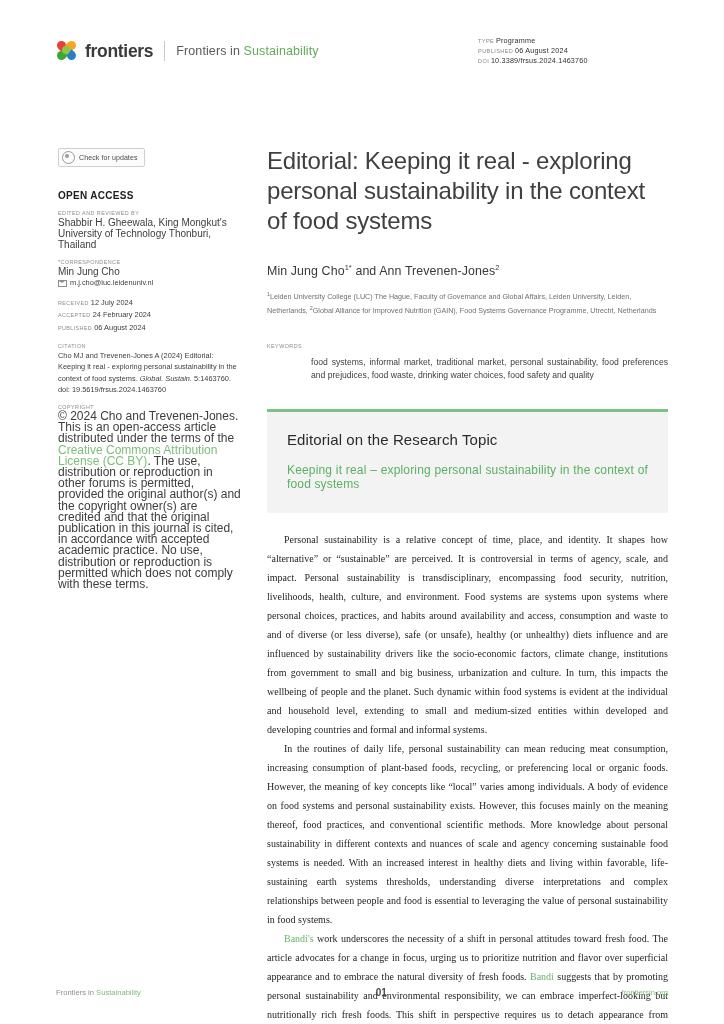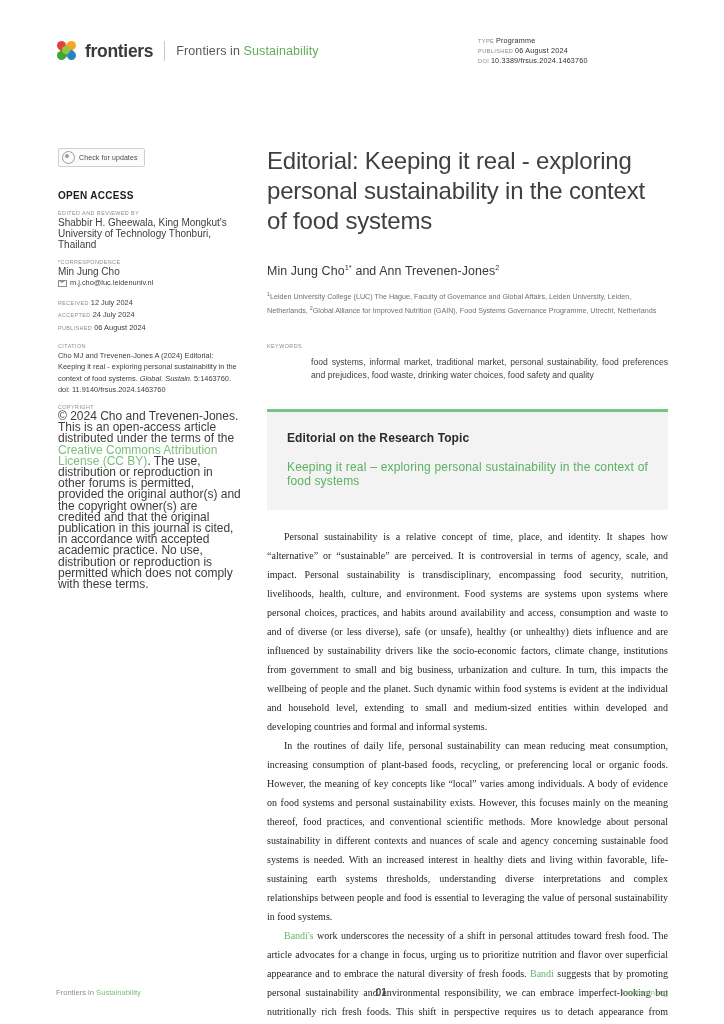--- a/index.html
+++ b/index.html
@@ -257,22 +257,22 @@
   }
 
   .rt-box {
     margin-top: 27px;
     background: #f2f3f2;
     border-top: 3.5px solid #7ac285;
     padding: 19px 20px 22px 20px;
     box-sizing: border-box;
   }
   .rt-heading {
-    font-size: 12px;
-    font-weight: bold;
+    font-size: 15px;
+    font-weight: normal;
     color: #2b2b2b;
     letter-spacing: 0.1px;
   }
   .rt-link {
     font-size: 12px;
     line-height: 14px;
     color: #5bb062;
     text-align: justify;
     margin-top: 15px;
     letter-spacing: 0.15px;
@@ -366,34 +366,34 @@
       </div>
     </div>
 
     <div class="sb-block">
       <div class="sb-line">
         <span class="k">RECEIVED</span>
         <span>12 July 2024</span>
       </div>
       <div class="sb-line">
         <span class="k">ACCEPTED</span>
-        <span>24 July 2024</span>
+        <span>24 February 2024</span>
       </div>
       <div class="sb-line">
         <span class="k">PUBLISHED</span>
         <span>06 August 2024</span>
       </div>
     </div>
 
     <div class="sb-block">
       <div class="sb-label">CITATION</div>
       <div class="sb-citation">
         <span>Cho MJ and Trevenen-Jones A (2024) Editorial: Keeping it real - exploring personal sustainability in the context of food systems.</span>
         <span class="ital">Global. Sustain.</span><span> 5:1463760.</span>
-        <div>doi: 11.9140/frsus.2024.1463760</div>
+        <div>doi: 19.5619/frsus.2024.1463760</div>
       </div>
     </div>
 
     <div class="sb-block">
       <div class="sb-label">COPYRIGHT</div>
       <div class="sb-copyright"><span>© 2024  Cho and Trevenen-Jones. This is an open-access article distributed under the terms of the </span><span class="green-link">Creative Commons Attribution License (CC BY)</span><span>. The use, distribution or reproduction in other forums is permitted, provided the original author(s) and the copyright owner(s) are credited and that the original publication in this journal is cited, in accordance with accepted academic practice. No use, distribution or reproduction is permitted which does not comply with these terms.</span></div>
     </div>
 
   </div>
 

